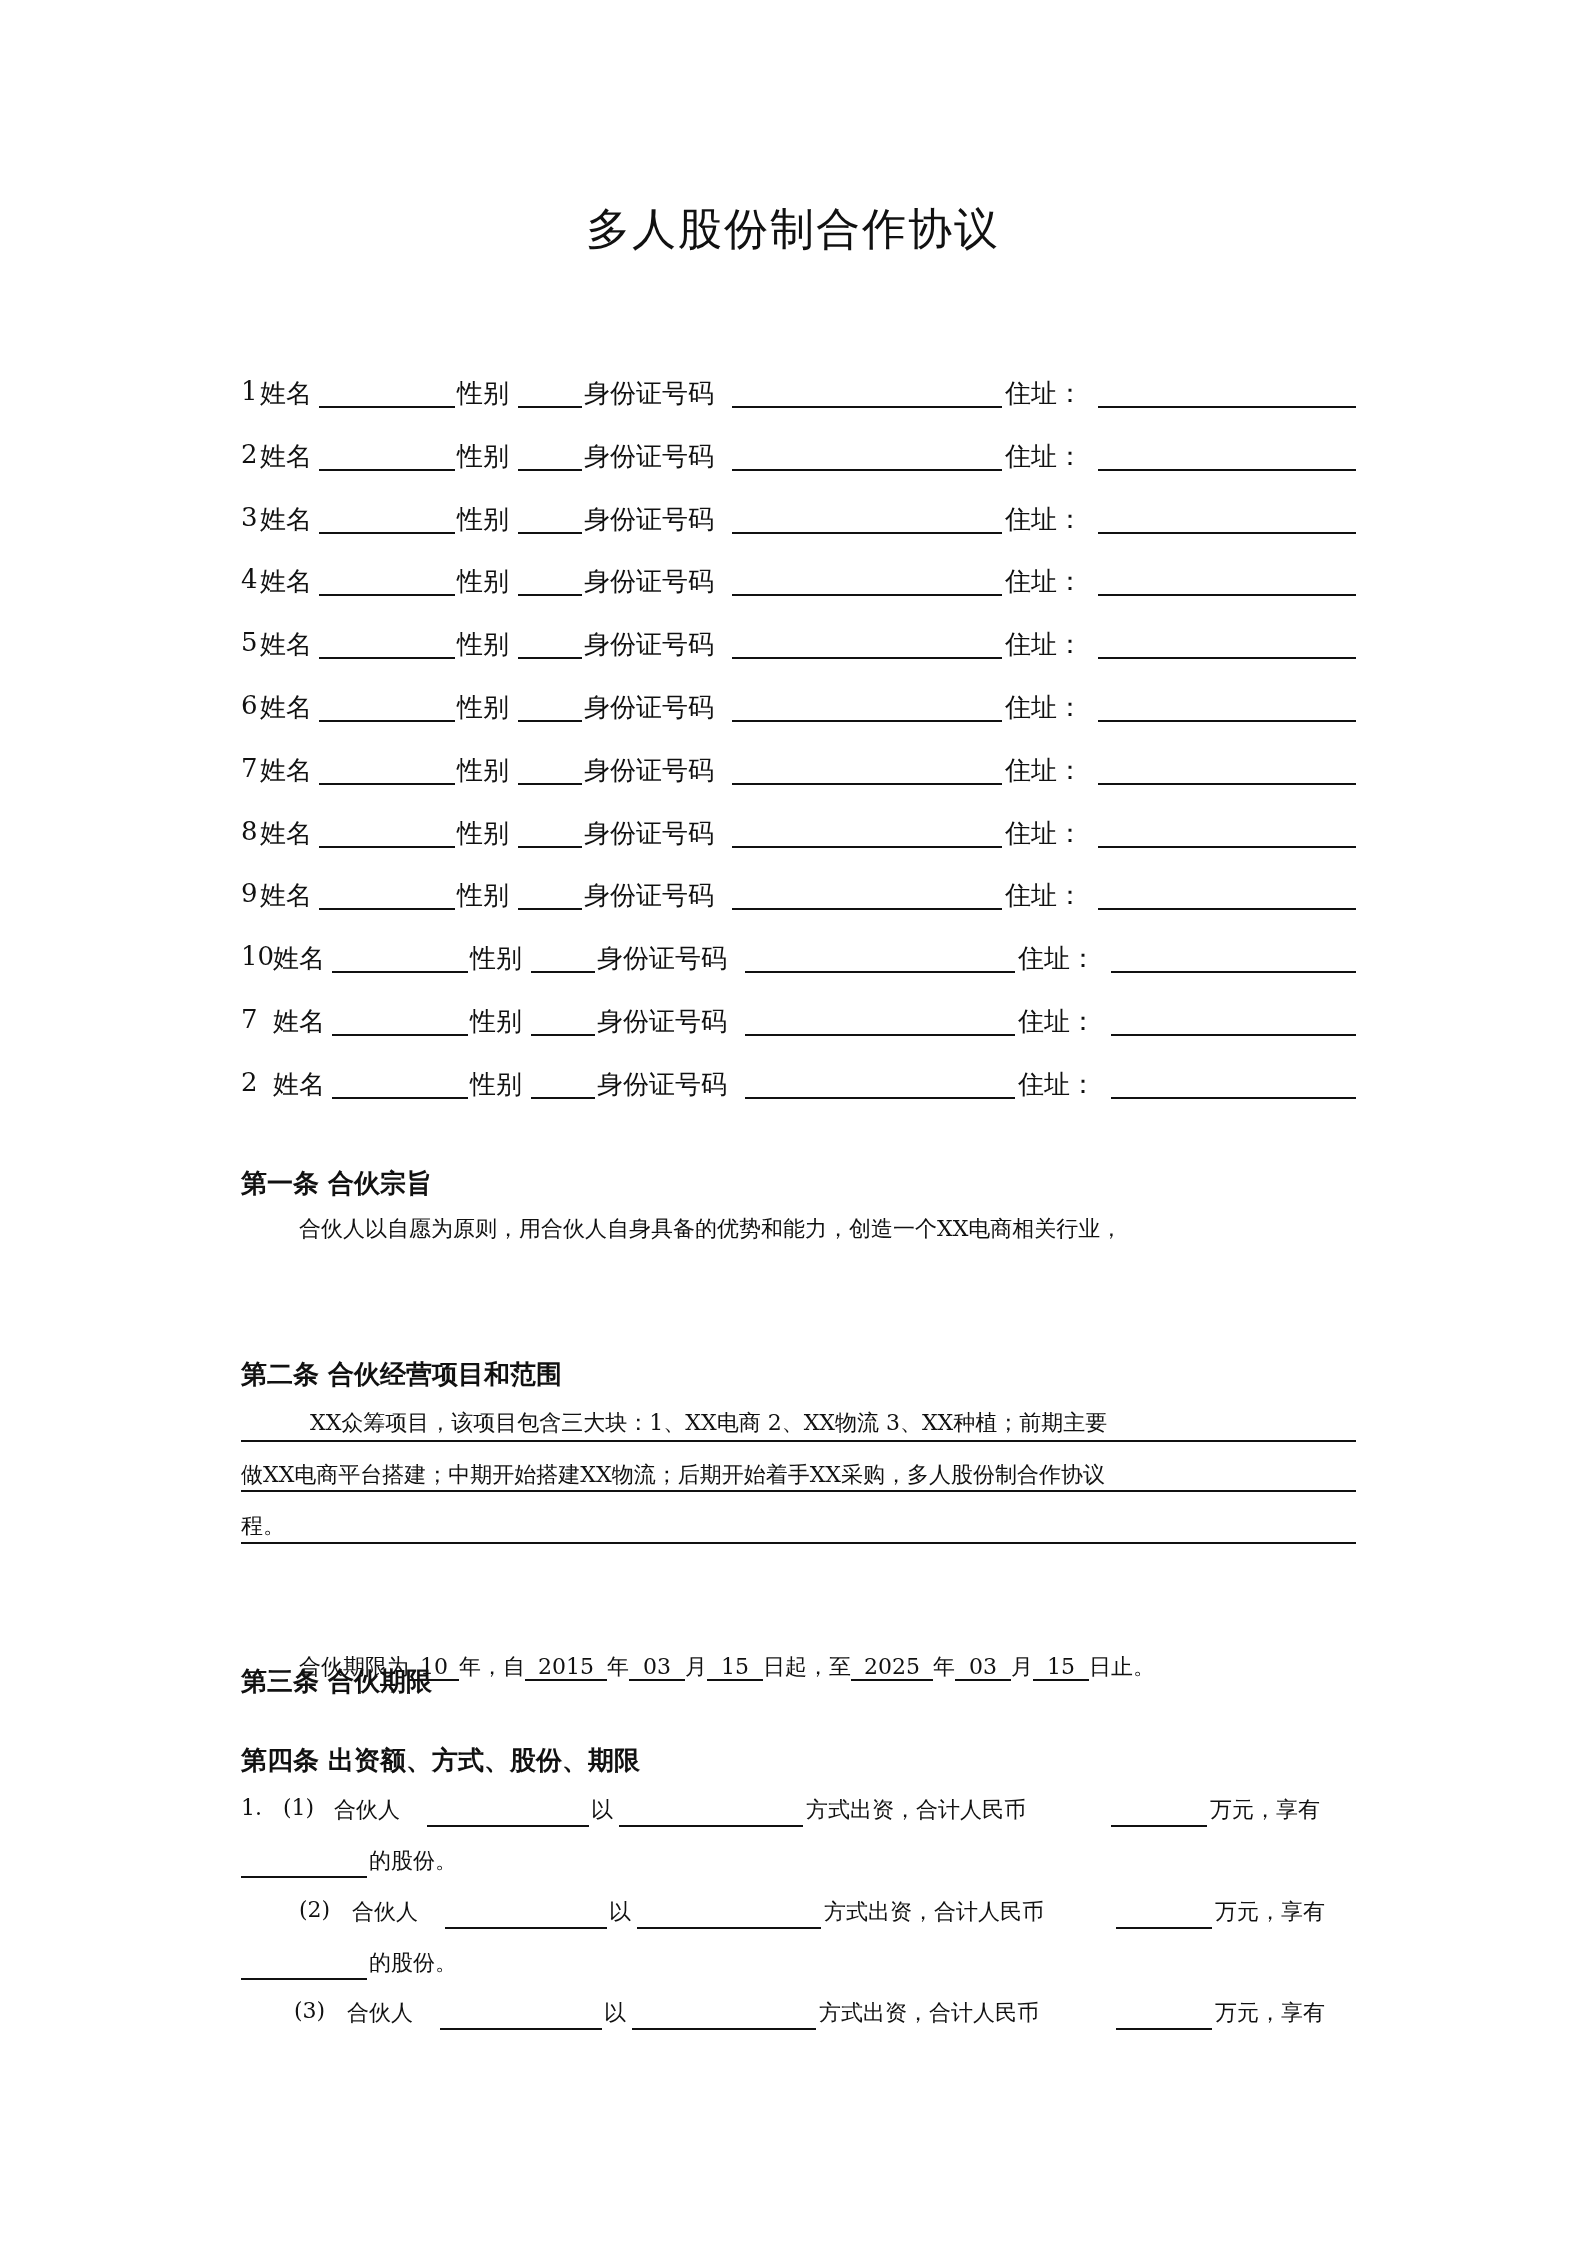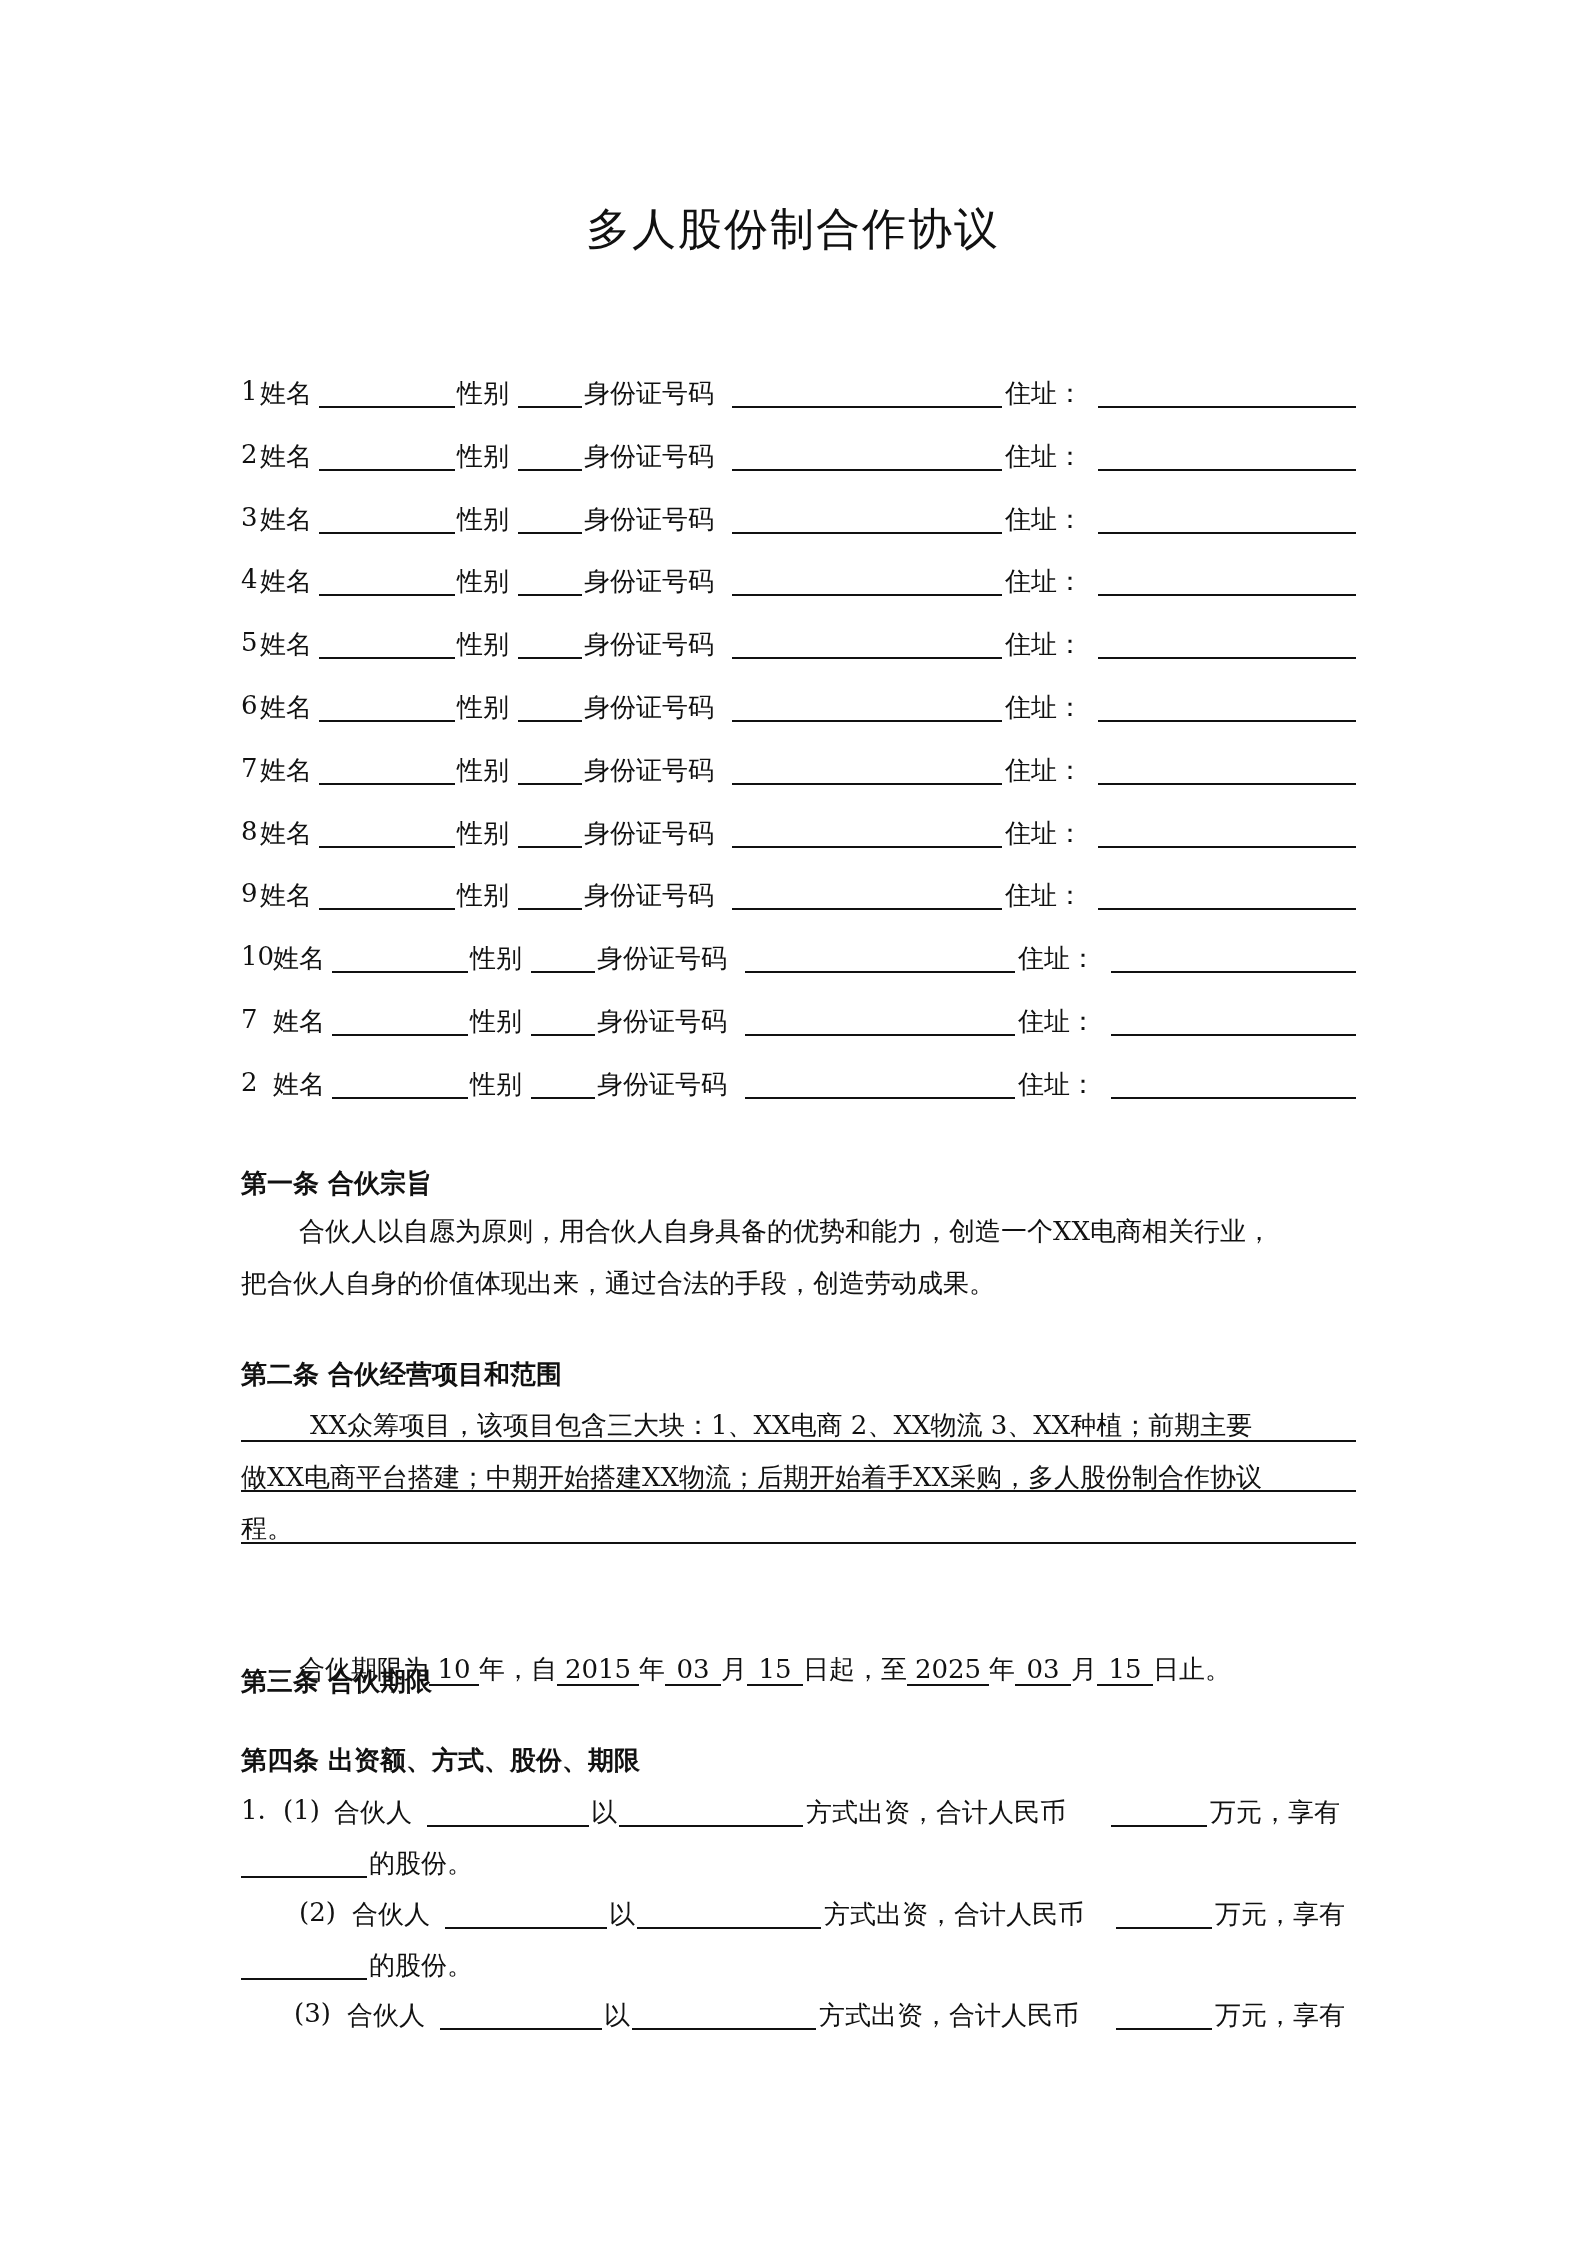--- a/index.html
+++ b/index.html
@@ -5,21 +5,21 @@
   html, body { margin:0; padding:0; background:#ffffff; }
   body { width:1586px; height:2244px; position:relative; overflow:hidden;
          font-family:"DejaVu Serif","Liberation Serif",serif; color:#111; }
   .page { position:absolute; left:0; top:0; width:1586px; height:2244px; }
   .title { position:absolute; left:0; width:1586px; top:200px; text-align:center;
            font-size:44px; letter-spacing:2px; }
   .row { position:absolute; left:241px; width:1115px; height:40px; font-size:26px; white-space:nowrap; }
   .row span { position:absolute; top:0; }
   .blank { position:absolute; border-bottom:2.5px solid #111; height:30px; }
   .h { position:absolute; left:241px; font-size:26px; font-weight:bold; white-space:nowrap; }
-  .p { position:absolute; font-size:26px; white-space:nowrap; }
+  .p { position:absolute; font-size:22px; white-space:nowrap; }
   .u { display:inline-block; border-bottom:2px solid #111; text-align:center; }
   .uline { position:absolute; left:241px; width:1115px; border-bottom:2.5px solid #111; }
 </style>
 </head>
 <body>
 
 <div class="page">
   <div class="title">多人股份制合作协议</div>
 
   <div id="rows">
@@ -152,21 +152,20 @@
         <span class="blank" style="left: 290px; width: 64px;"></span>
         <span style="left: 356px;">身份证号码</span>
         <span class="blank" style="left: 504px; width: 270px;"></span>
         <span style="left: 777px;">住址：</span>
         <span class="blank" style="left: 870px; width: 245px;"></span>
       </div>
     </div>
 
   <div class="h" style="top:1166px">第一条 合伙宗旨</div>
   <div class="p" style="left:299px;top:1214px">合伙人以自愿为原则，用合伙人自身具备的优势和能力，创造一个XX电商相关行业，</div>
-  <div class="p" style="left:241px;top:1266px">把合伙人自身的价值体现出来，通过合法的手段，创造劳动成果。</div>
 
   <div class="h" style="top:1357px">第二条 合伙经营项目和范围</div>
   <div class="p" style="left:310px;top:1408px">XX众筹项目，该项目包含三大块：1、XX电商 2、XX物流 3、XX种植；前期主要</div>
   <div class="uline" style="top:1440px"></div>
   <div class="p" style="left:241px;top:1460px">做XX电商平台搭建；中期开始搭建XX物流；后期开始着手XX采购，多人股份制合作协议</div>
   <div class="uline" style="top:1490px"></div>
   <div class="p" style="left:241px;top:1511px">程。</div>
   <div class="uline" style="top:1542px"></div>
 
   <div class="h" style="top:1664px">第三条 合伙期限</div>

